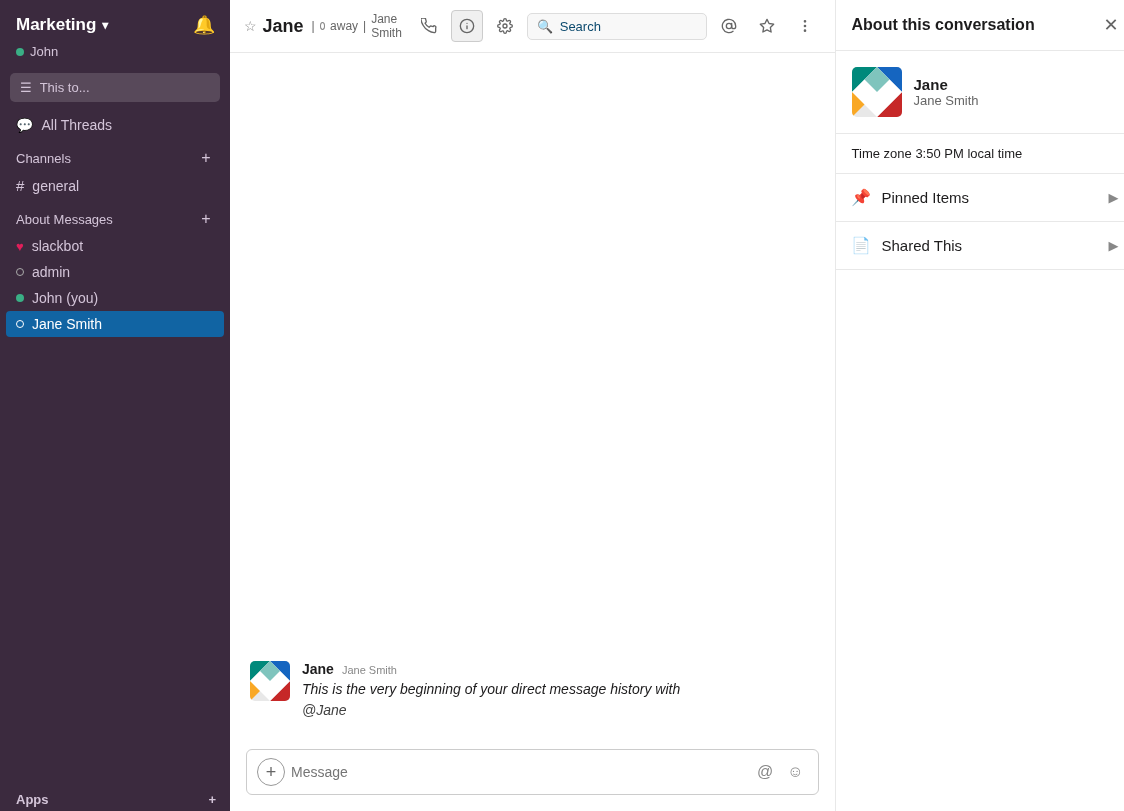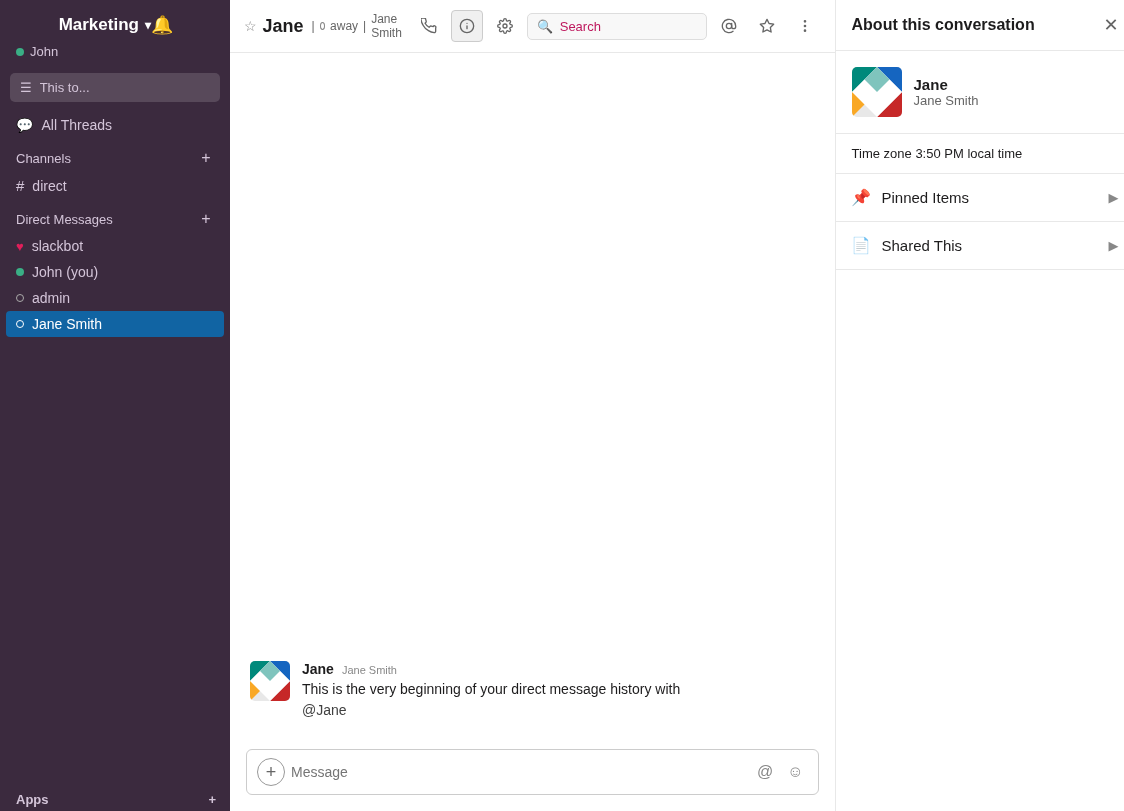--- a/index.html
+++ b/index.html
@@ -11,21 +11,21 @@
       background: #3b2a3e;
       color: #d4c5d9;
       display: flex;
       flex-direction: column;
       flex-shrink: 0;
       height: 100%;
     }
     .sidebar-header {
       display: flex;
       align-items: center;
-      justify-content: center;
+      justify-content: space-between;
       padding: 14px 14px 6px 16px;
     }
     .sidebar-workspace {
       display: flex;
       align-items: center;
       gap: 6px;
       color: #fff;
       font-weight: 700;
       font-size: 17px;
       cursor: pointer;
@@ -172,21 +172,21 @@
       align-items: center;
       gap: 6px;
       background: #f8f8f8;
       border: 1px solid #ddd;
       border-radius: 5px;
       padding: 5px 10px;
       min-width: 180px;
       cursor: text;
     }
     .search-icon { color: #888; font-size: 13px; }
-    .search-placeholder { color: #be185d; font-size: 13px; }
+    .search-placeholder { color: #0c4a6e; font-size: 13px; }
 
     
     .chat-area {
       flex: 1;
       overflow-y: auto;
       padding: 20px 20px 10px 20px;
       display: flex;
       flex-direction: column;
       justify-content: flex-end;
     }
@@ -200,21 +200,21 @@
       width: 40px; height: 40px;
       border-radius: 5px;
       flex-shrink: 0;
       overflow: hidden;
     }
     .avatar-svg { width: 100%; height: 100%; }
     .message-content { flex: 1; }
     .message-header { display: flex; align-items: baseline; gap: 8px; margin-bottom: 2px; }
     .message-sender { font-weight: 700; font-size: 14px; color: #1d1c1d; }
     .message-time { font-size: 11px; color: #888; }
-    .message-text { font-size: 14px; color: #1d1c1d; line-height: 1.5; }
+    .message-text { font-size: 14px; color: #1d1c1d; line-height: 1.5; font-style: italic; }
     .mention { color: #404040; cursor: pointer; }
 
     
     .input-bar {
       padding: 10px 16px 16px 16px;
       flex-shrink: 0;
     }
     .message-input-wrapper {
       border: 1px solid #ccc;
       border-radius: 6px;
@@ -330,39 +330,39 @@
     <span>All Threads</span>
   </div>
 
   <div class="sidebar-section-label">
     <span>Channels</span>
     <span class="add-btn">+</span>
   </div>
 
   <div class="sidebar-item">
     <span class="hash">#</span>
-    <span>direct</span>
+    <span>general</span>
   </div>
 
   <div class="sidebar-section-label">
-    <span>Direct Messages</span>
+    <span>About Messages</span>
     <span class="add-btn">+</span>
   </div>
 
   <div class="sidebar-item">
     <span style="color:#e01e5a; font-size:13px;">♥</span>
     <span>slackbot</span>
   </div>
   <div class="sidebar-item">
+    <span class="status-dot away"></span>
+    <span>admin</span>
+  </div>
+  <div class="sidebar-item">
     <span class="status-dot online"></span>
     <span>John (you)</span>
-  </div>
-  <div class="sidebar-item">
-    <span class="status-dot away"></span>
-    <span>admin</span>
   </div>
   <div class="sidebar-item active">
     <span class="status-dot away" style="border-color:#fff;"></span>
     <span>Jane Smith</span>
   </div>
 
   <div class="sidebar-apps">
     <span>Apps</span>
     <span class="add-btn">+</span>
   </div>

